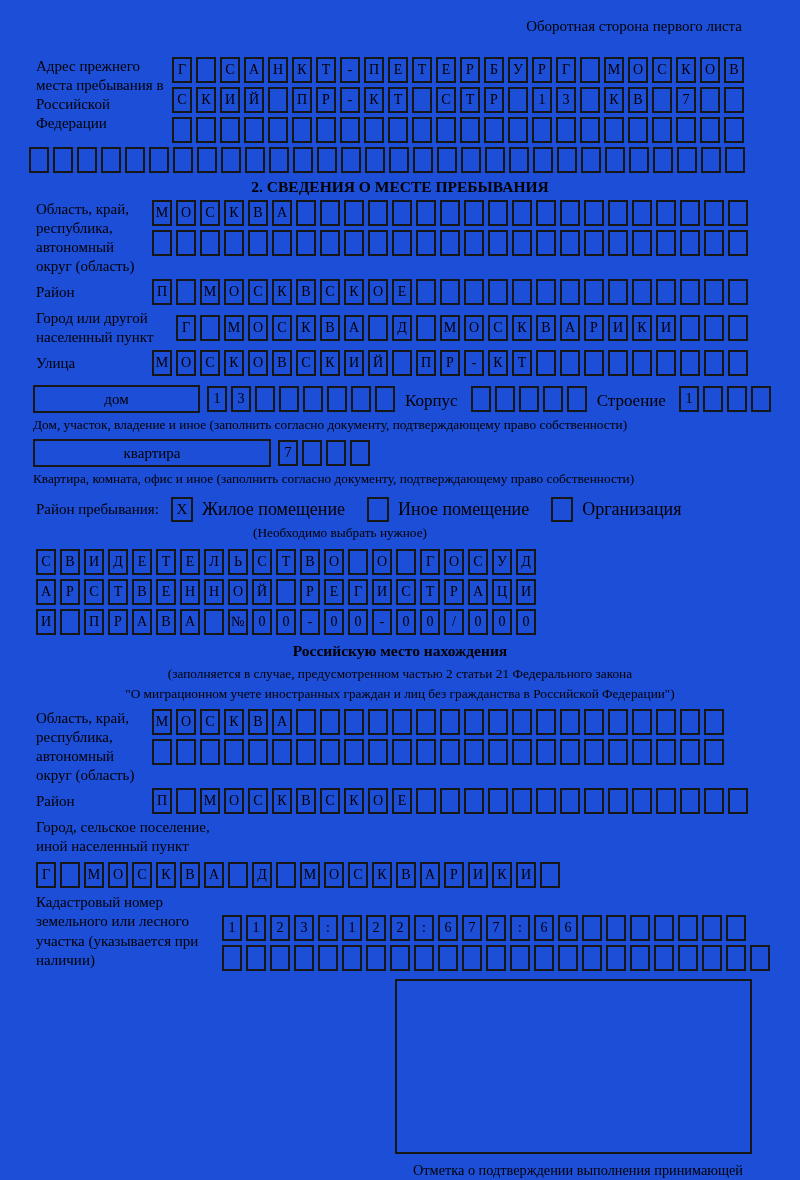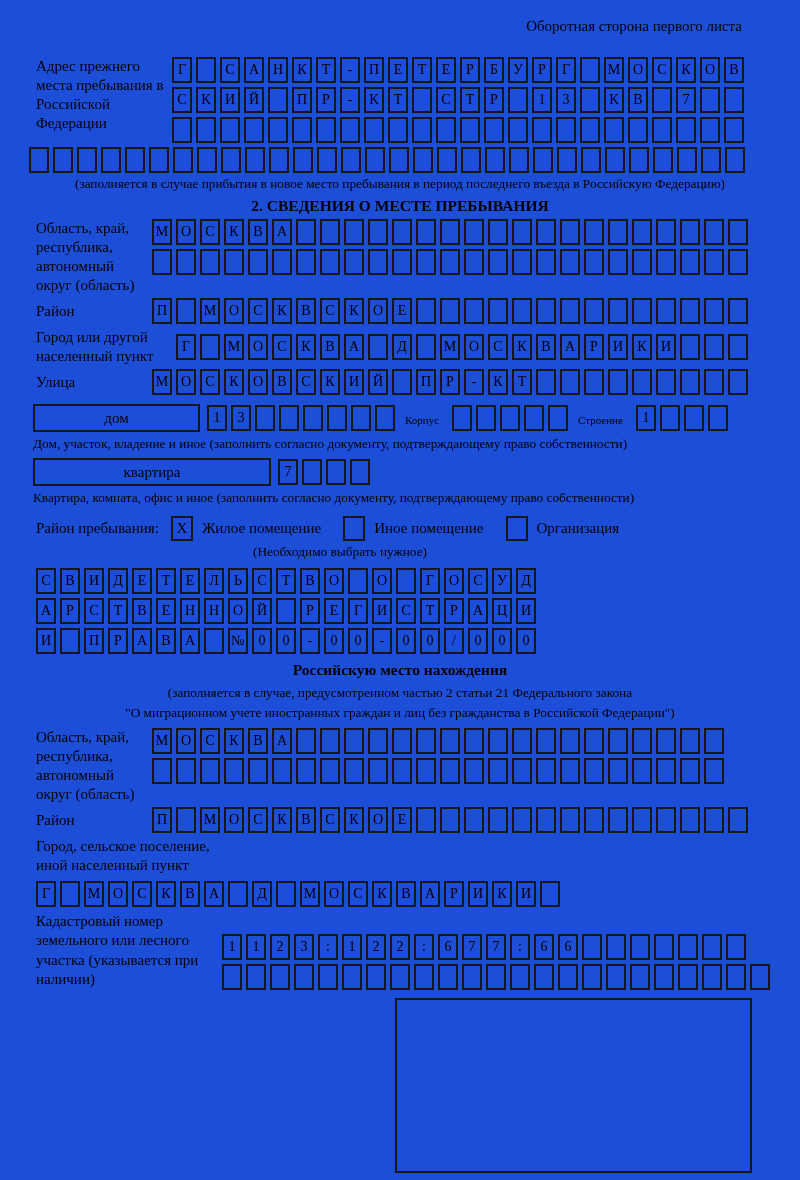--- a/index.html
+++ b/index.html
@@ -40,31 +40,31 @@
   .city-block .label { width:140px; }
   .city-block .cells { margin-top:6px; }
   .street-row { margin-top:3px; padding-left:36px; }
   .street-row .label { width:116px; padding-top:4px; }
 
   .dom-row { margin-top:9px; padding-left:33px; align-items:center; }
   .wide-box { border:2px solid #171717; height:28px; display:flex; align-items:center; justify-content:center; font-size:15px; flex:none; }
   .dom-box { width:167px; }
   .kv-box { width:238px; }
   .dom-row .cells, .kv-row .cells { margin-left:7px; }
-  .inline-label { font-size:11px; padding:4px 6px 0 10px; flex:none; }
+  .inline-label { font-size:17px; padding:4px 6px 0 10px; flex:none; }
   .field-note { margin-top:4px; padding-left:33px; }
   .kv-row { margin-top:6px; padding-left:33px; align-items:center; }
 
   .stay-row { margin-top:10px; padding-left:36px; align-items:center; }
   .stay-row .label { padding-top:0; }
   .checkbox {
     width:22px; height:25px; border:2px solid #171717; flex:none;
     display:flex; align-items:center; justify-content:center; font-size:15px;
   }
-  .stay-opt-label { font-size:15px; padding:0 0 0 9px;text-align:right; }
+  .stay-opt-label { font-size:18px; padding:0 0 0 9px;text-align:right; }
   .gap1 { width:12px; flex:none; } .gap2 { width:22px; flex:none; }
   .stay-note { margin-top:3px; padding-right:120px; }
 
   .doc-block { margin-top:8px; padding-left:36px; }
   .doc-block .label { width:222px; }
 
   .fact-title { margin-top:7px; }
   .fact-note { margin-top:4px; line-height:1.5; }
 
   .fact-oblast { margin-top:5px; padding-left:36px; }
@@ -203,21 +203,20 @@
       <div class="cell"></div>
       <div class="cell"></div>
       <div class="cell"></div>
       <div class="cell"></div>
       <div class="cell"></div>
       <div class="cell"></div>
       <div class="cell"></div>
       <div class="cell"></div>
       <div class="cell"></div>
     </div>
-  <div class="note center addr-note">(заполняется в случае прибытия в новое место пребывания в период последнего въезда в Российскую Федерацию)</div>
 
   <div class="title s2-title">2. СВЕДЕНИЯ О МЕСТЕ ПРЕБЫВАНИЯ</div>
 
   <div class="frow oblast-block">
     <div class="label">Область, край, республика, автономный округ (область)</div>
     <div class="stack">
       <div class="cells">
           <div class="cell">М</div>
           <div class="cell">О</div>
           <div class="cell">С</div>

